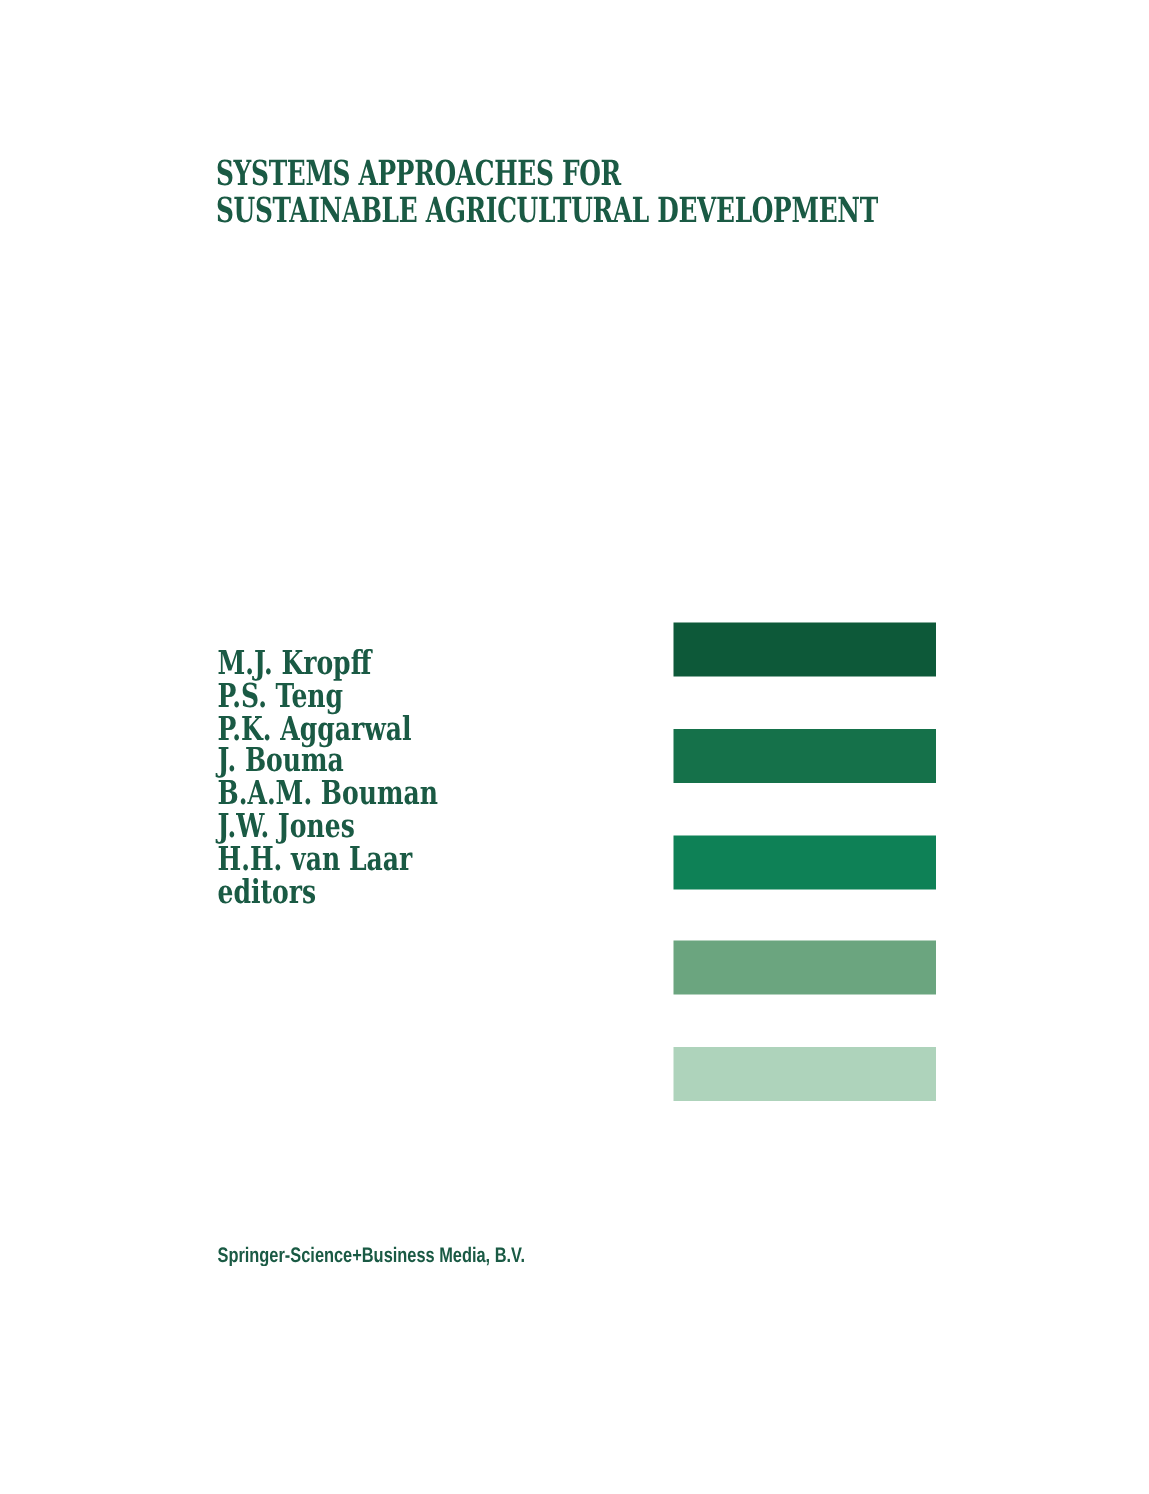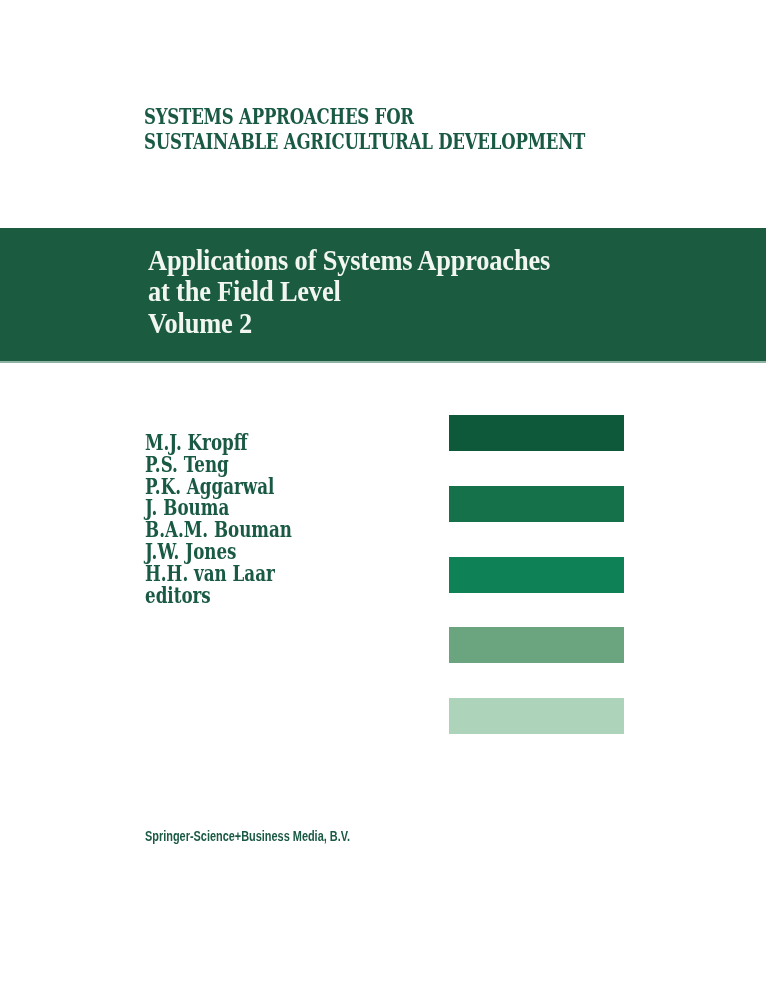--- a/index.html
+++ b/index.html
@@ -104,27 +104,20 @@
 </head>
 <body>
 
 <div class="page">
 
   <div class="series-header">
     <div>SYSTEMS APPROACHES FOR</div>
     <div>SUSTAINABLE AGRICULTURAL DEVELOPMENT</div>
   </div>
 
-  <div class="title-banner" style="background-color: rgb(27, 92, 65);">
-    <div class="title-text" style="color: rgb(242, 246, 241);">
-      <div>Applications of Systems Approaches</div>
-      <div>at the Field Level</div>
-      <div>Volume 2</div>
-    </div>
-  </div>
 
   <div class="editors">
     <div>M.J. Kropff</div>
     <div>P.S. Teng</div>
     <div>P.K. Aggarwal</div>
     <div>J. Bouma</div>
     <div>B.A.M. Bouman</div>
     <div>J.W. Jones</div>
     <div>H.H. van Laar</div>
     <div>editors</div>

